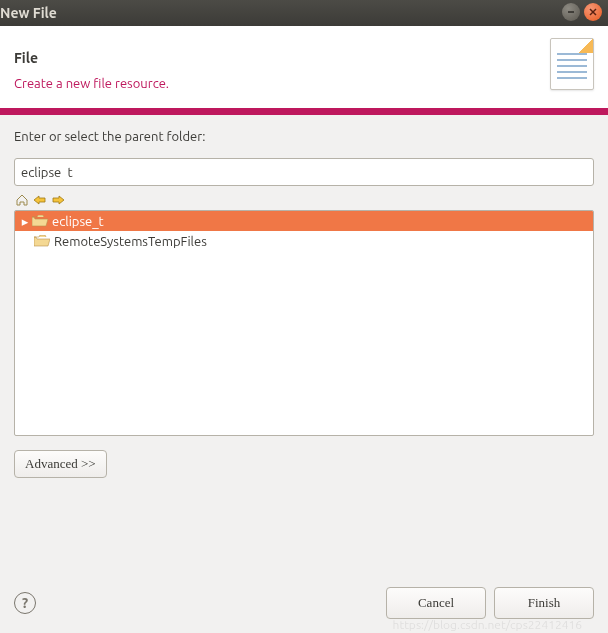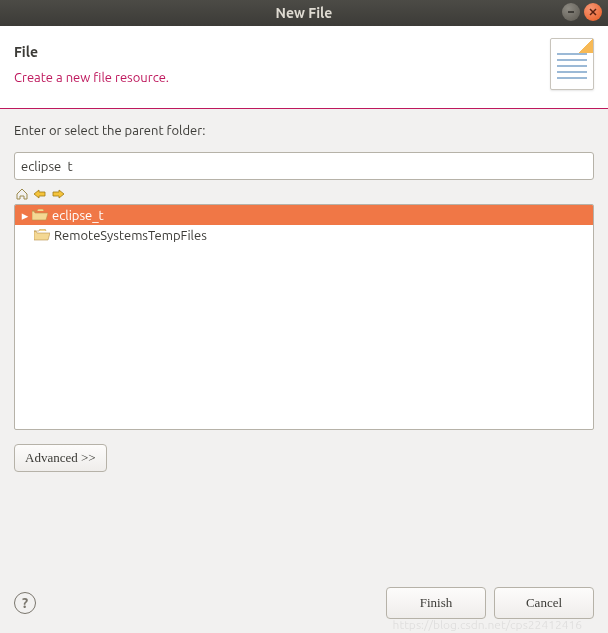--- a/index.html
+++ b/index.html
@@ -10,21 +10,21 @@
   width: 608px;
   height: 633px;
   color: #3c3b37;
   overflow: hidden;
 }
 .titlebar {
   height: 26px;
   background: linear-gradient(#4c4b46, #3c3b37);
   display: flex;
   align-items: center;
-  justify-content: center;
+  justify-content: flex-start;
   position: relative;
   color: #dfdbd2;
   font-weight: bold;
   font-size: 14px;
 }
 .window-controls {
   position: absolute;
   right: 6px;
   top: 3px;
   display: flex;
@@ -37,24 +37,24 @@
   display: flex;
   align-items: center;
   justify-content: center;
   font-size: 11px;
 }
 .win-min { background: radial-gradient(circle at 35% 30%, #8d8a82, #5a574f); color: #2b2a26; }
 .win-close { background: radial-gradient(circle at 35% 30%, #f79674, #e85a20); color: #5a2010; }
 .header-area {
   background: #fff;
   padding: 12px 14px 18px;
-  border-bottom: 1px solid #be185d;
+  border-bottom: 7px solid #be185d;
   display: flex;
   justify-content: space-between;
-  align-items: center;
+  align-items: flex-end;
 }
 .header-text h2 { font-size: 14px; font-weight: bold; margin-bottom: 10px; }
 .header-text p { font-size: 13px; color: #be185d; }
 .file-icon-box {
   width: 44px;
   height: 52px;
   background: #fff;
   border: 1px solid #c8c4bc;
   border-radius: 2px;
   position: relative;
@@ -267,18 +267,18 @@
 
 
   <div class="advanced-row">
     <button class="btn">Advanced &gt;&gt;</button>
   </div>
 </div>
 
 <div class="footer">
   <div class="help-circle">?</div>
   <div class="footer-btns">
+    <button class="btn">Cancel</button>
     <button class="btn">Finish</button>
-    <button class="btn">Cancel</button>
   </div>
 </div>
 
 <div class="watermark">https://blog.csdn.net/cps22412416</div>
 
 </body></html>

